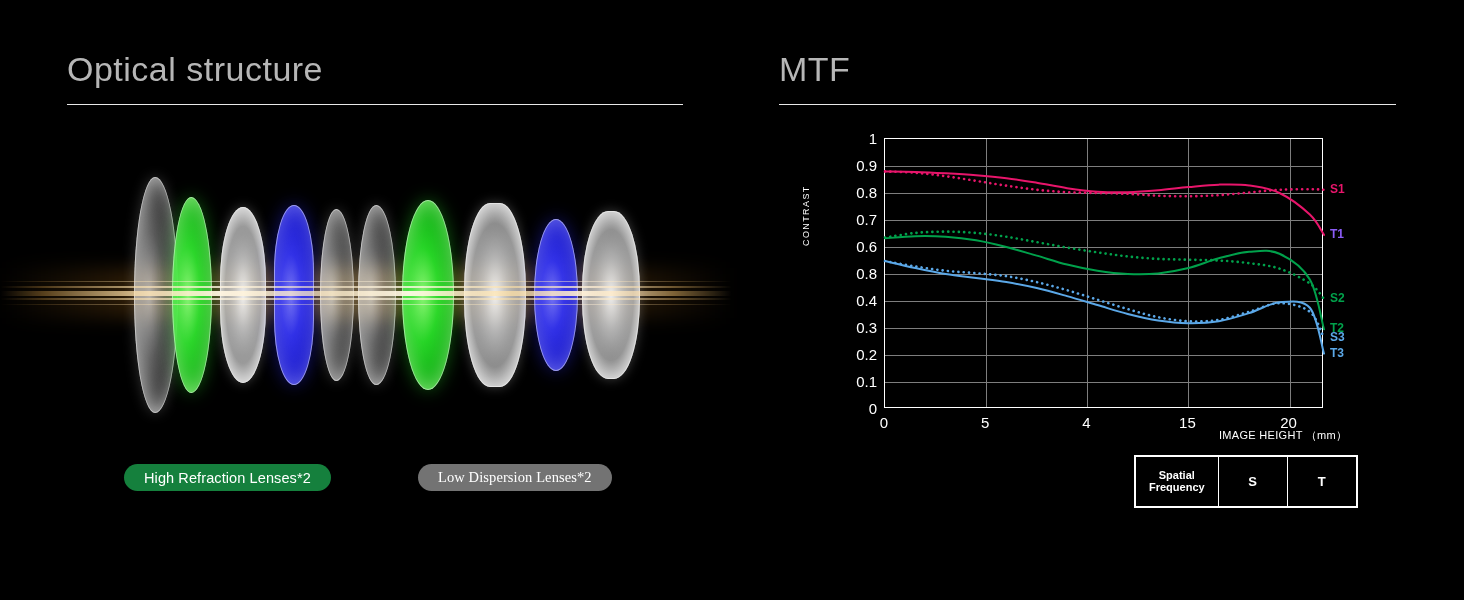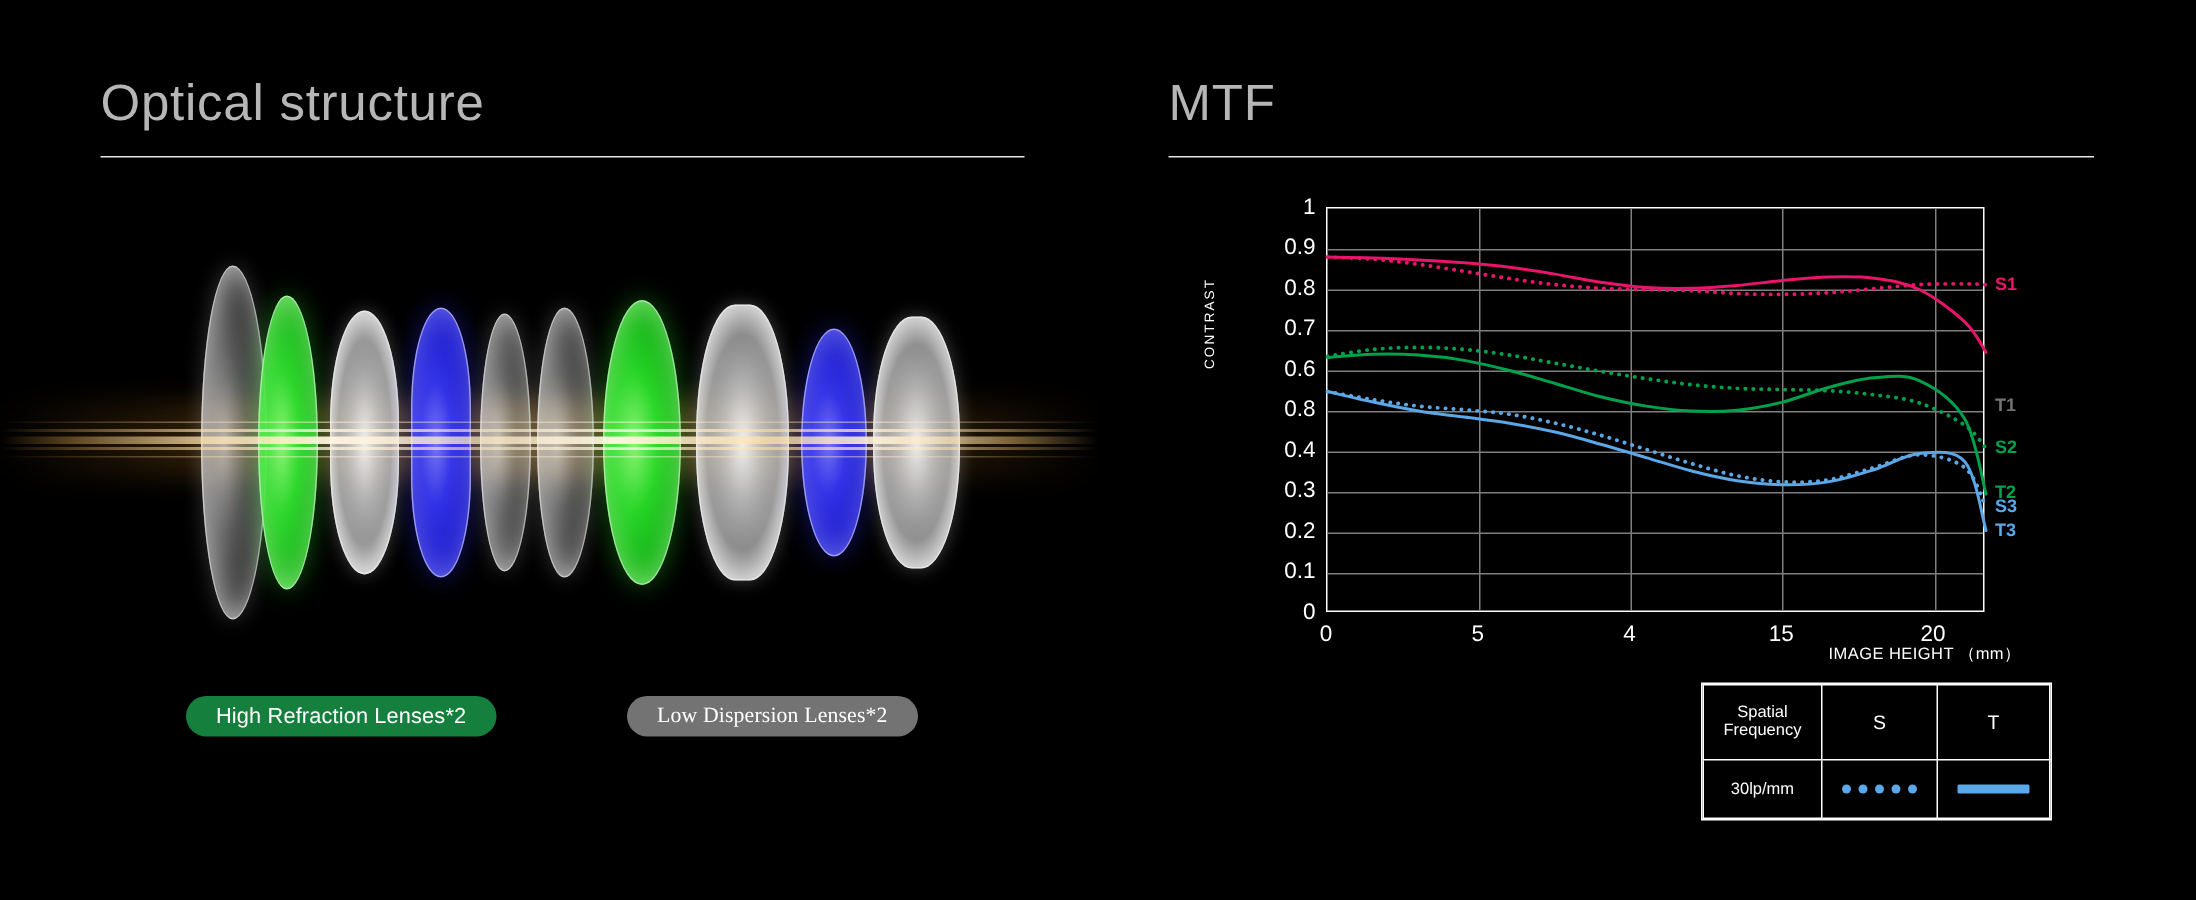--- a/index.html
+++ b/index.html
@@ -194,21 +194,21 @@
     position: absolute;
     left: 355px; top: 337px;
     border: 1px solid #fff;
     background: #000;
     border-collapse: collapse;
   }
   .legend table { border-collapse: collapse; }
   .legend td, .legend th {
     border: 1px solid #fff;
     color: #fff;
-    font-weight: 400;
+    font-weight: 700;
     font-size: 11px;
     text-align: center;
     padding: 13px;
     height: 21px;
   }
   .legend .c-freq { width: 73px; }
   .legend .c-s { width: 69px; }
   .legend .c-t { width: 69px; }
   .legend .hdr { font-size: 11px; line-height: 1.05; height: 25px; }
   .legend .hdr-st { font-size: 13px; }
@@ -335,21 +335,21 @@
       </div>
     <div id="xticks">
         <div class="xtick" style="left: 105px; top: 296px;">0</div>
         <div class="xtick" style="left: 206.152px; top: 296px;">5</div>
         <div class="xtick" style="left: 307.304px; top: 296px;">4</div>
         <div class="xtick" style="left: 408.456px; top: 296px;">15</div>
         <div class="xtick" style="left: 509.608px; top: 296px;">20</div>
       </div>
     <div id="curve-labels">
         <div class="curve-label" style="left: 551px; top: 63.76px; color: rgb(232, 21, 107);">S1</div>
-        <div class="curve-label" style="left: 551px; top: 108.85px; color: #737373; margin-top: 36px;">T1</div>
+        <div class="curve-label" style="left: 551px; top: 108.85px; color: #8b5cf6;">T1</div>
         <div class="curve-label" style="left: 551px; top: 172.84px; color: rgb(0, 161, 75);">S2</div>
         <div class="curve-label" style="left: 551px; top: 203.35px; color: rgb(0, 161, 75);">T2</div>
         <div class="curve-label" style="left: 551px; top: 212.26px; color: rgb(91, 168, 232);">S3</div>
         <div class="curve-label" style="left: 551px; top: 227.65px; color: rgb(91, 168, 232);">T3</div>
       </div>
 
     <div class="axis-caption" style="left:440px; top:310px;">IMAGE HEIGHT （mm）</div>
 
     <div class="legend">
       <table>
@@ -357,34 +357,17 @@
           <tr>
             <th class="c-freq hdr">
               <div>Spatial</div>
               <div>Frequency</div>
             </th>
             <th class="c-s hdr hdr-st">S</th>
             <th class="c-t hdr hdr-st">T</th>
           </tr>
         </thead>
         <tbody id="legend-body">
-            <tr>
-              <td class="c-freq">30lp/mm</td>
-              <td class="c-s">
-                <div class="swatch-dot">
-                  <i style="background: rgb(91, 168, 232);"></i>
-                  <i style="background: rgb(91, 168, 232);"></i>
-                  <i style="background: rgb(91, 168, 232);"></i>
-                  <i style="background: rgb(91, 168, 232);"></i>
-                  <i style="background: rgb(91, 168, 232);"></i>
-                </div>
-              </td>
-              <td class="c-t">
-                <div class="swatch-line">
-                  <i style="background: rgb(91, 168, 232);"></i>
-                </div>
-              </td>
-            </tr>
           </tbody>
       </table>
     </div>
   </div>
 </div>
 
 </body></html>

